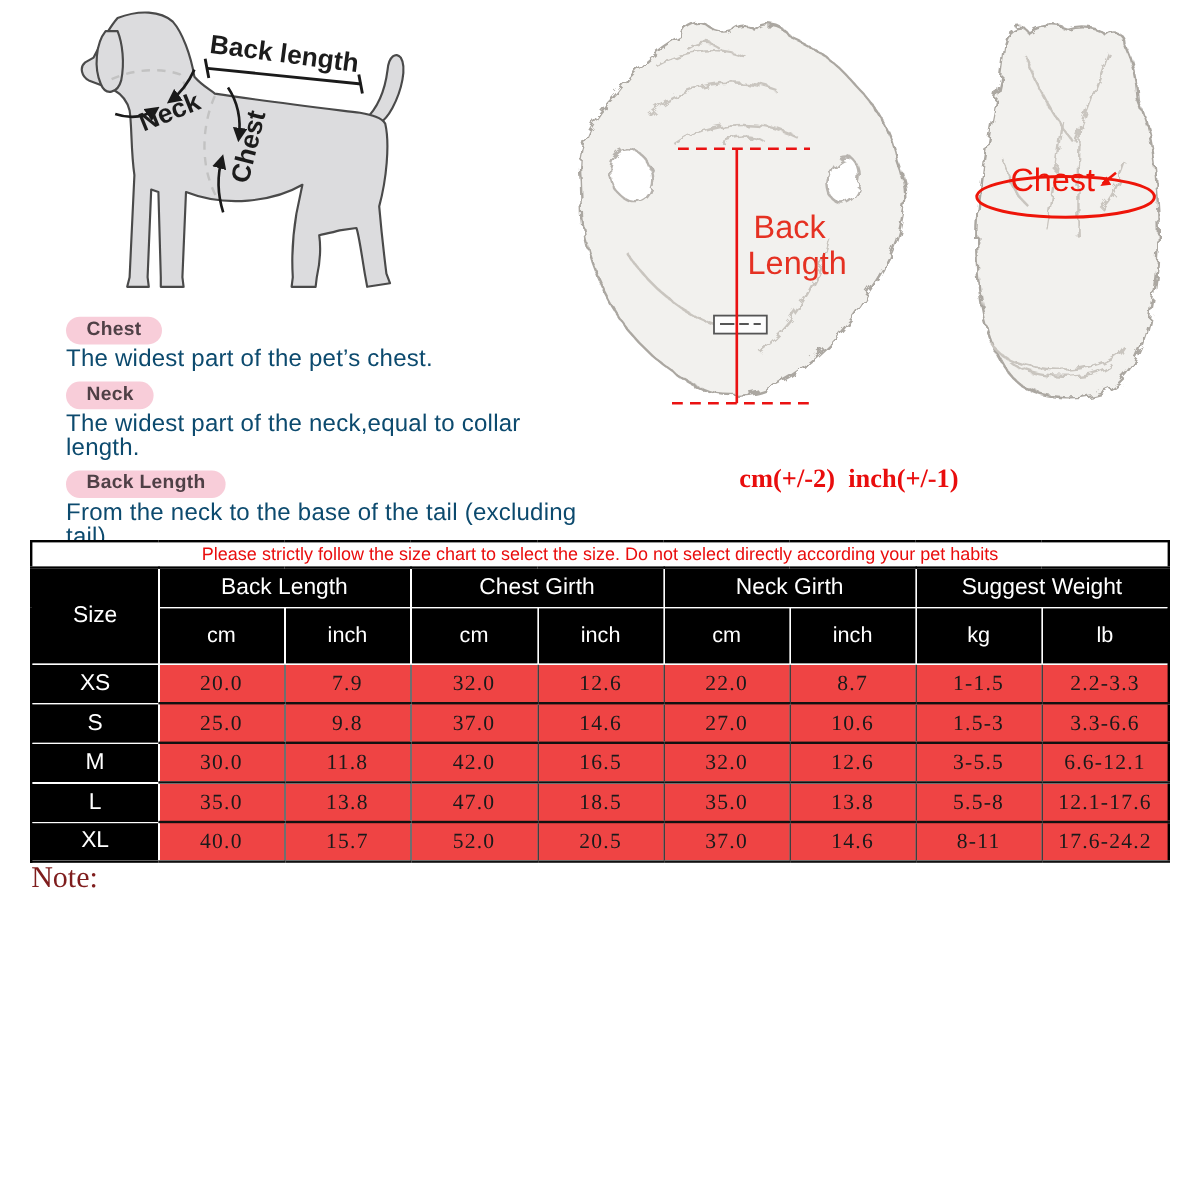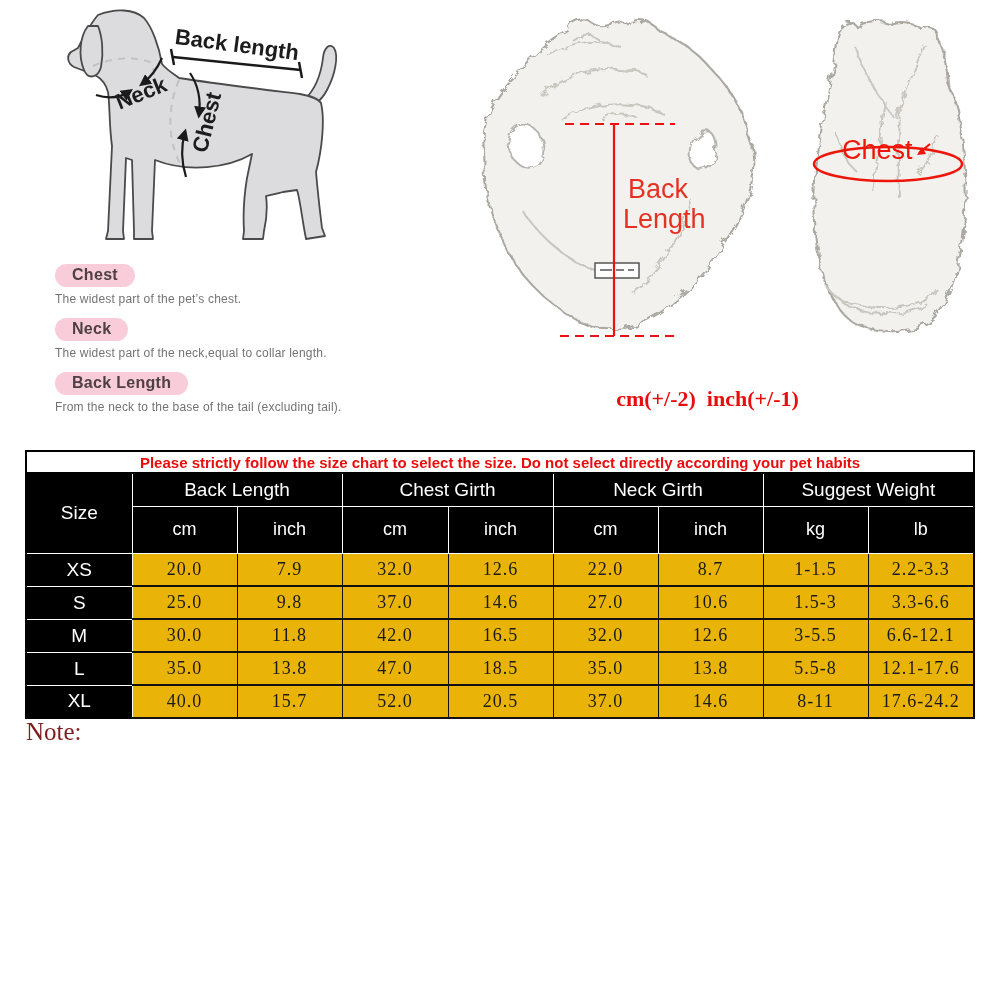--- a/index.html
+++ b/index.html
@@ -11,46 +11,46 @@
   svg text { user-select:none; }
 
   
   #definitions { position:absolute; left:55px; top:264px; width:440px; }
   .def-item { margin-bottom:9px; }
   .pill {
     display:inline-block; background:#f8cdd9; color:#4f4046;
     font-weight:bold; font-size:16px; line-height:20px;
     padding:1px 17px 2px 17px; border-radius:12px; letter-spacing:.3px;
   }
-  .def-text { color:#737373; font-size:12px; line-height:20px; margin-top:2px; letter-spacing:.2px; }
+  .def-text { color:#0c4a6e; font-size:20px; line-height:20px; margin-top:2px; letter-spacing:.2px; }
 
   
   #tolerance {
     position:absolute; left:535px; top:386px; width:345px; text-align:center;
     font-family:"Liberation Serif", serif; font-weight:bold; font-size:22px;
     color:#e90d0d; white-space:pre;
   }
 
   
   #size-table {
     position:absolute; left:25px; top:450px; width:948px;
     border-collapse:collapse; table-layout:fixed;
     border:2px solid #000;
   }
   #size-table td { text-align:center; vertical-align:middle; overflow:hidden; }
   td.instr {
-    height:22px; background:#fff; color:#e90d0d; font-size:15px; font-weight:bold;
+    height:22px; background:#fff; color:#e90d0d; font-size:15px; font-weight:normal;
     border-bottom:2px solid #000;
   }
   td.blackcell { background:#000; color:#fff; border:1px solid #fff; font-size:19px; }
   td.group-h { height:33px; }
   td.unit-h  { height:47px; font-size:18px; }
   td.size-c  { font-size:19px; }
   td.val {
-    height:33px; background:#eab308; color:#1a1a1a;
+    height:33px; background:#ef4444; color:#1a1a1a;
     font-family:"Liberation Serif", serif; font-size:18px; letter-spacing:1px;
     border:1px solid #111; border-bottom-width:2px;
   }
 
   
   #notes { position:absolute; left:26px; top:718px; width:950px;
     font-family:"Liberation Serif", serif; font-weight:normal; color:#7f1d1d; }
   #note-title { font-size:25px; margin-bottom:26px; }
   .note-line { font-size:24px; margin-bottom:23px; white-space:pre; letter-spacing:.2px; }
 </style>

